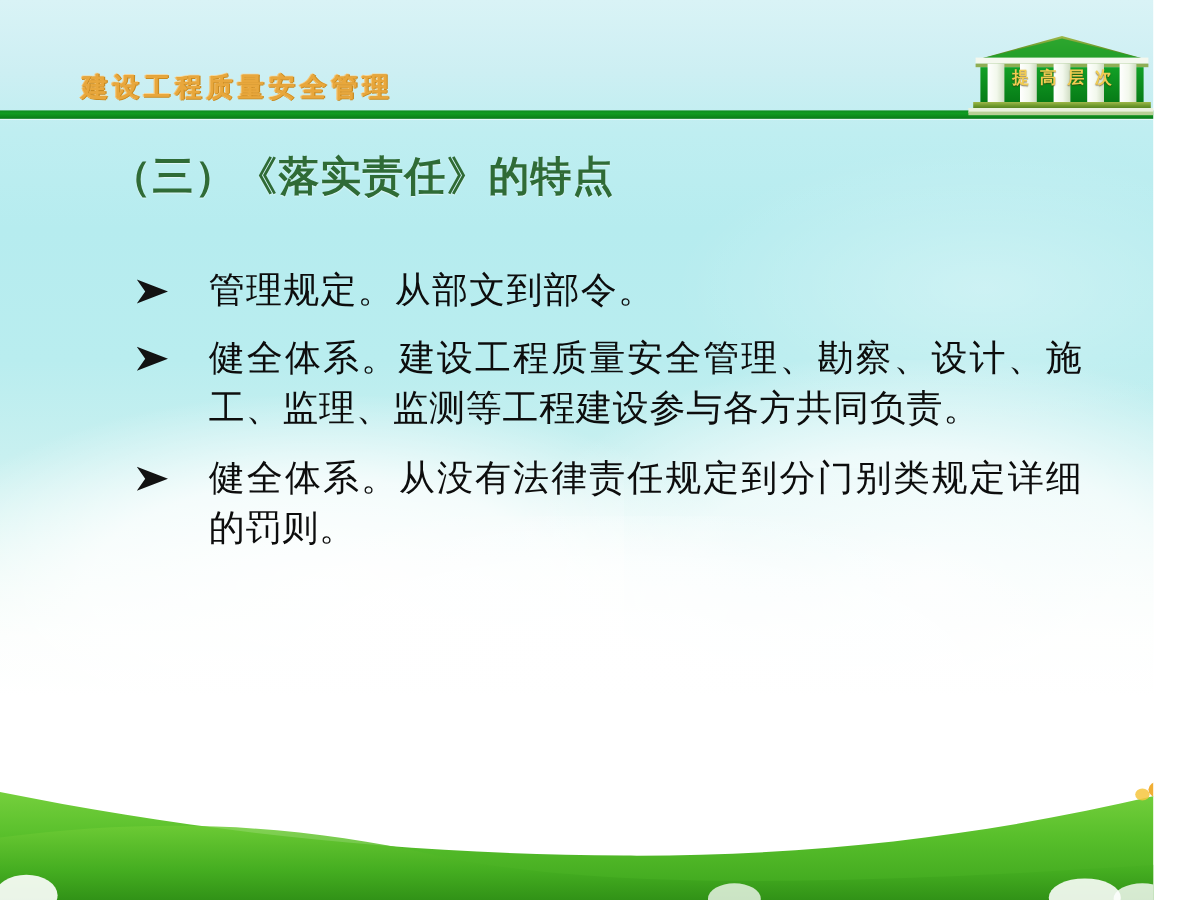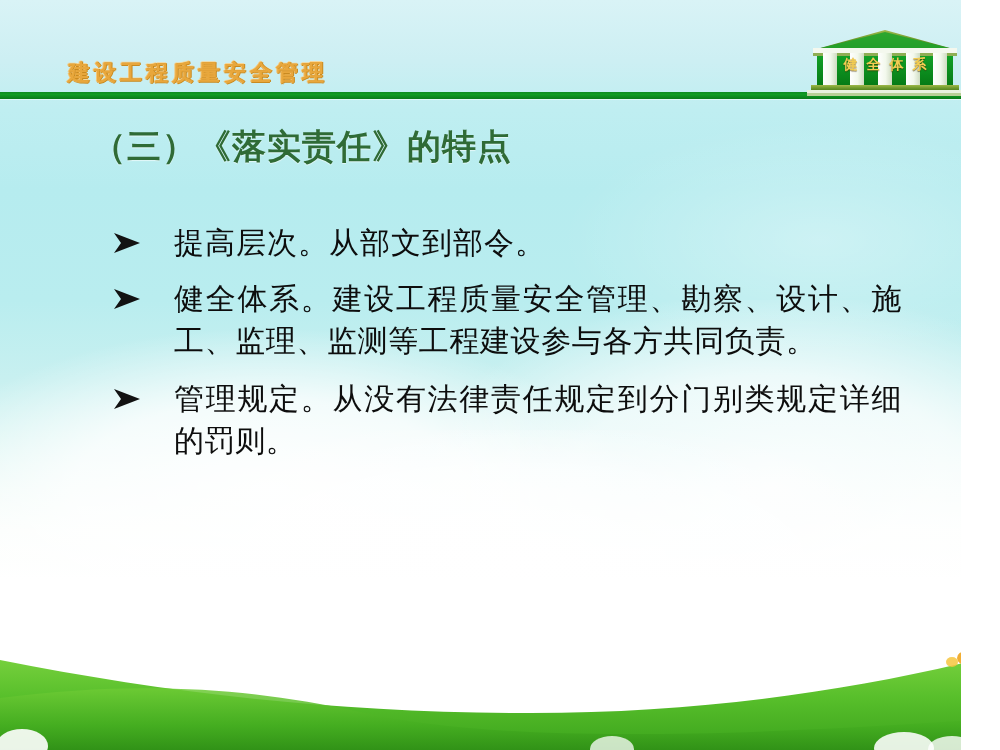--- a/index.html
+++ b/index.html
@@ -259,49 +259,49 @@
       <rect x="18" y="25" width="14" height="33" fill="url(#colGrad)"></rect>
       <rect x="45" y="25" width="14" height="33" fill="url(#colGrad)"></rect>
       <rect x="73" y="25" width="14" height="33" fill="url(#colGrad)"></rect>
       <rect x="101" y="25" width="14" height="33" fill="url(#colGrad)"></rect>
       <rect x="128" y="25" width="14" height="33" fill="url(#colGrad)"></rect>
 
       <rect x="6" y="57" width="148" height="6" fill="url(#pedGrad)"></rect>
       <rect x="2" y="62" width="156" height="4" fill="#e9f1de"></rect>
       <rect x="2" y="65" width="156" height="3" fill="#b9cf96"></rect>
     </svg>
-    <div class="logo-text">健全体系</div>
+    <div class="logo-text">提高层次</div>
   </div>
 
   <div class="slide-title">（三）《落实责任》的特点</div>
 
   <div class="body-list">
 
     <div class="bullet-row b1">
       <span class="bullet-marker">
         <svg width="30" height="22" viewBox="0 0 30 22" aria-hidden="true">
           <polygon points="2,1 28,11 2,21 9,11" fill="#121212"></polygon>
         </svg>
       </span>
-      <span class="bullet-text">提高层次。从部文到部令。</span>
+      <span class="bullet-text">管理规定。从部文到部令。</span>
     </div>
 
     <div class="bullet-row b2">
       <span class="bullet-marker">
         <svg width="30" height="22" viewBox="0 0 30 22" aria-hidden="true">
           <polygon points="2,1 28,11 2,21 9,11" fill="#121212"></polygon>
         </svg>
       </span>
       <span class="bullet-text">健全体系。建设工程质量安全管理、勘察、设计、施工、监理、监测等工程建设参与各方共同负责。</span>
     </div>
 
     <div class="bullet-row b3">
       <span class="bullet-marker">
         <svg width="30" height="22" viewBox="0 0 30 22" aria-hidden="true">
           <polygon points="2,1 28,11 2,21 9,11" fill="#121212"></polygon>
         </svg>
       </span>
-      <span class="bullet-text">管理规定。从没有法律责任规定到分门别类规定详细的罚则。</span>
+      <span class="bullet-text">健全体系。从没有法律责任规定到分门别类规定详细的罚则。</span>
     </div>
 
   </div>
 
 </div>
 
 </body></html>

